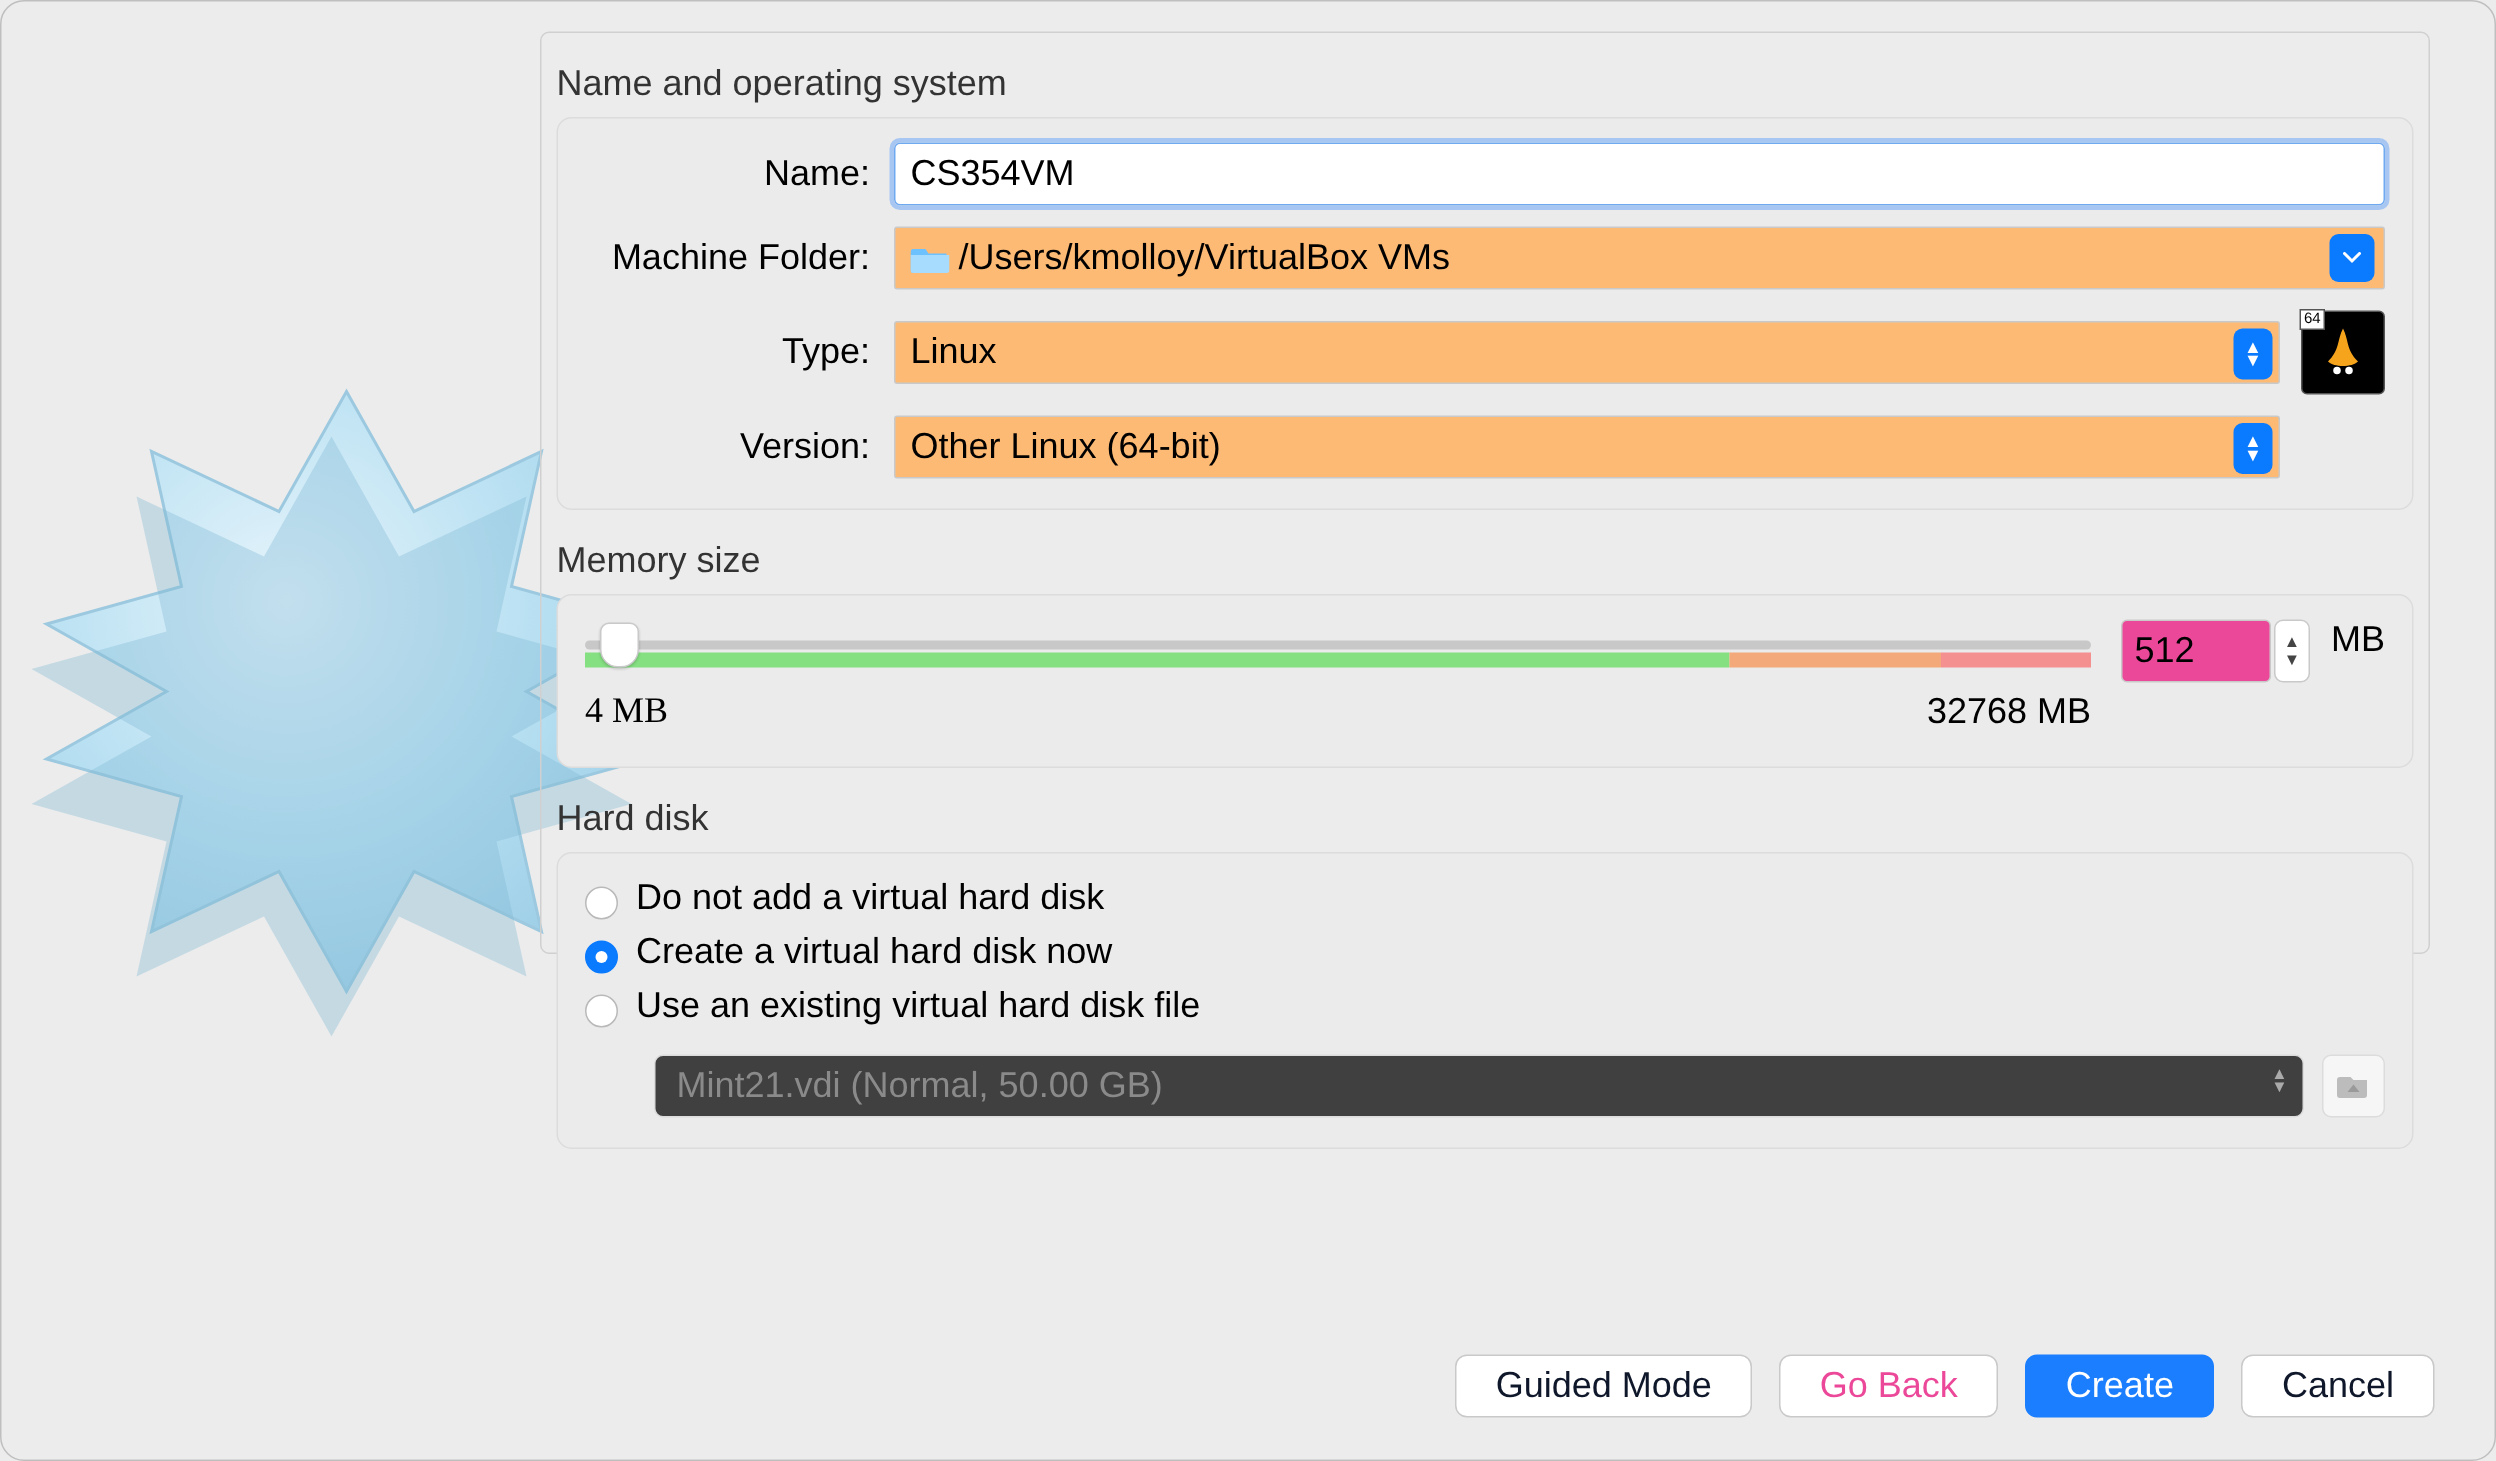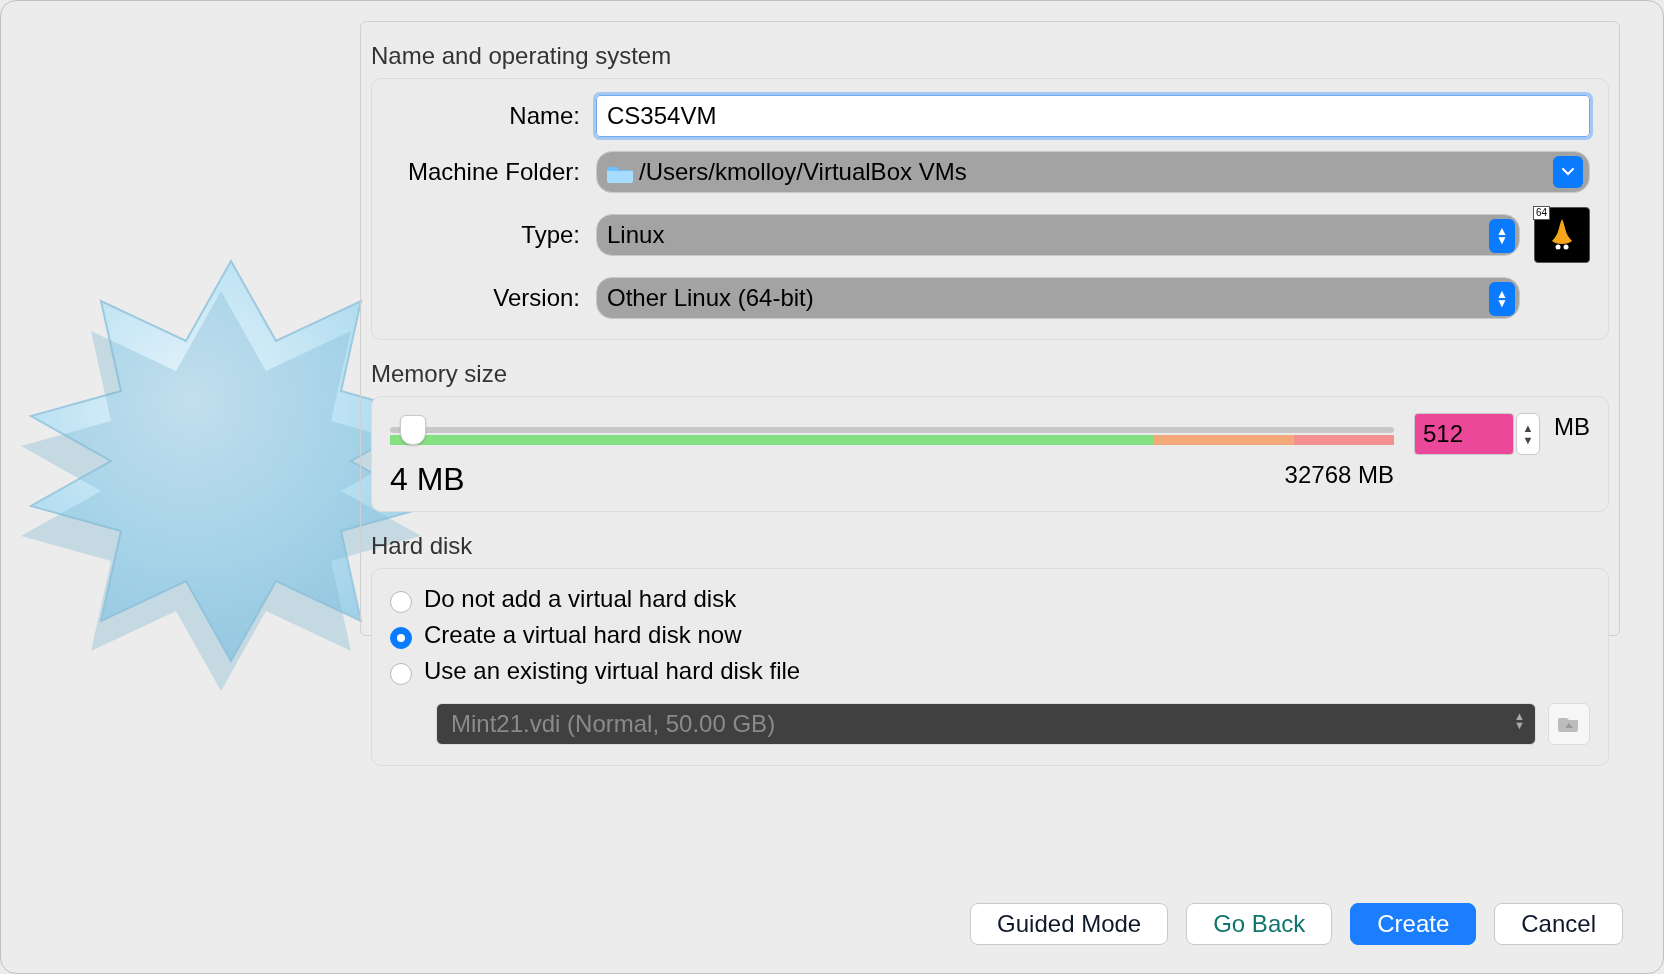--- a/index.html
+++ b/index.html
@@ -81,23 +81,23 @@
   }
   .text-input.focused {
     outline: 3px solid #a7c7f2;
     border-color: #6faaf0;
   }
 
   .combo {
     display: flex;
     align-items: center;
     height: 42px;
-    background: #a3a3a3;
-    border: 1px solid #c9c9c9;
-    border-radius: 16px;
+    background: #fdba74;
+    border: 1px solid #c9c9c9;
+    border-radius: 2px;
     padding: 0 0 0 10px;
     font-size: 24px;
     flex: 1;
     position: relative;
   }
 
   .folder-icon {
     width: 26px;
     height: 20px;
     margin-right: 6px;
@@ -192,21 +192,22 @@
     height: 30px;
     background: #fff;
     border: 1px solid #c9c9c9;
     border-radius: 6px 6px 12px 12px;
     box-shadow: 0 1px 2px rgba(0,0,0,0.2);
   }
   .slider-min {
     position: absolute;
     top: 48px;
     left: 0;
-    font-size: 32px;
+    font-size: 24px;
+    font-family: Liberation Serif, serif;
   }
   .slider-max {
     position: absolute;
     top: 48px;
     right: 0;
     font-size: 24px;
   }
 
   .mem-value {
     width: 100px;
@@ -324,21 +325,21 @@
     display: flex;
     align-items: center;
     justify-content: center;
     color: #0f172a;
   }
   .btn.primary {
     background: #1a7eff;
     border-color: #1a7eff;
     color: #fff;
   }
-  .btn.disabled { color: #0f766e; }
+  .btn.disabled { color: #ec4899; }
 
 </style>
 </head>
 <body>
 
 <svg class="starburst" viewBox="0 0 420 600">
   <defs>
     <radialGradient id="g1" cx="40%" cy="35%" r="70%">
       <stop offset="0%" stop-color="#e6f4fb"></stop>
       <stop offset="60%" stop-color="#b8e0f2"></stop>

